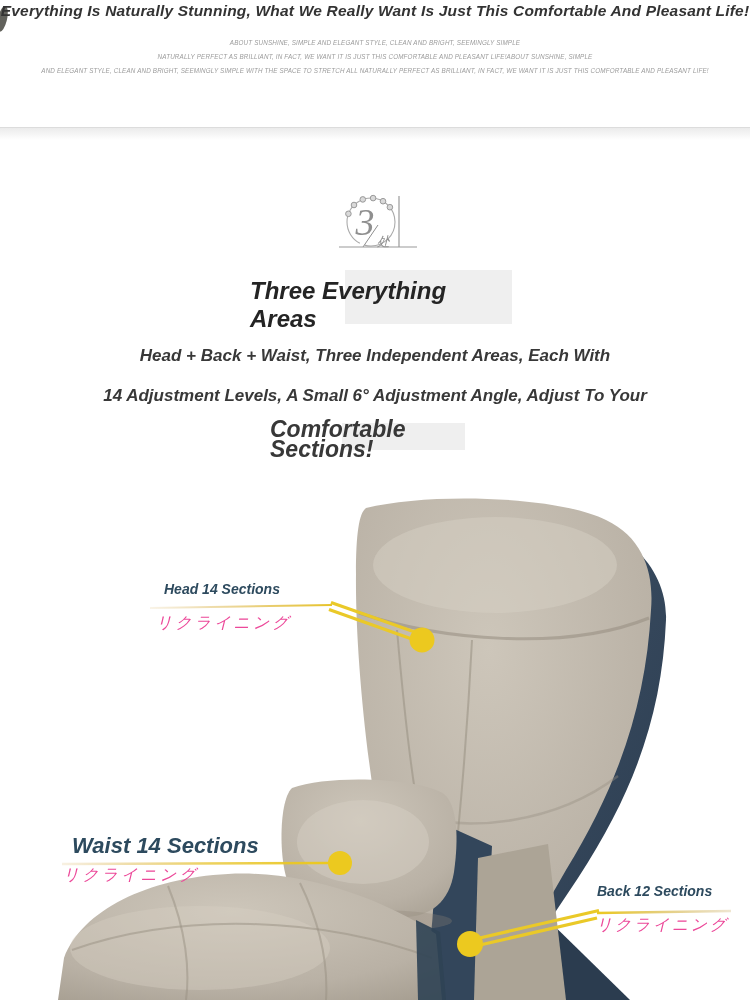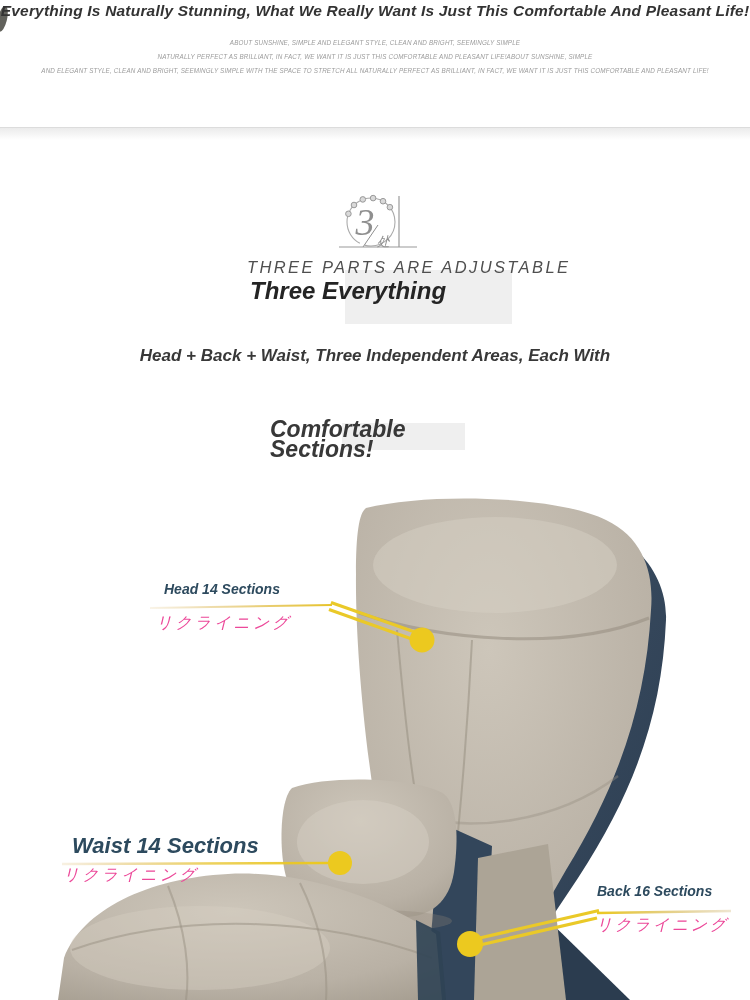--- a/index.html
+++ b/index.html
@@ -93,25 +93,26 @@
       <circle cx="64.9" cy="19.2" r="2.8" fill="#d9d9d9" stroke="#9a9a9a" stroke-width="1"></circle>
     </g>
     <text x="40" y="47" text-anchor="middle" font-family="Liberation Serif, serif" font-size="38" fill="#8f8f8f">3</text>
     <line x1="38" y1="59" x2="53" y2="37" stroke="#8f8f8f" stroke-width="1"></line>
     <text x="52" y="58" font-family="Liberation Sans, sans-serif" font-size="13" fill="#8f8f8f">处</text>
     <line x1="74" y1="8" x2="74" y2="59" stroke="#9a9a9a" stroke-width="1.2"></line>
     <line x1="14" y1="59" x2="92" y2="59" stroke="#9a9a9a" stroke-width="1.2"></line>
   </svg>
 
   <div class="deco-block deco-1"></div>
-  <div class="kicker">THREE PARTS ARE ADJUSTABLE</div>
   <div class="feat-title">
     <div>Three Everything</div>
+    <div>Areas</div>
   </div>
   <div class="body-line body-1">Head + Back + Waist, Three Independent Areas, Each With</div>
+  <div class="body-line body-2">14 Adjustment Levels, A Small 6° Adjustment Angle, Adjust To Your</div>
   <div class="deco-block deco-2"></div>
   <div class="body-3">
     <div>Comfortable</div>
     <div>Sections!</div>
   </div>
 
   <svg class="chair-svg" width="750" height="520" viewBox="0 0 750 520">
     <defs>
       <radialGradient id="beigeGrad" cx="45%" cy="30%" r="85%">
         <stop offset="0%" stop-color="#cdc6ba"></stop>
@@ -188,16 +189,16 @@
       <line x1="469" y1="467.5" x2="597" y2="438" stroke="#eac928" stroke-width="3.2"></line>
       <circle cx="470" cy="464" r="13" fill="#ecc91f"></circle>
       <line x1="597" y1="433" x2="731" y2="431" stroke="url(#gradBack)" stroke-width="2.6"></line>
     </g>
   </svg>
 
   <div class="co-label lbl-head">Head 14 Sections</div>
   <div class="co-sub  sub-head">リクライニング</div>
   <div class="co-label lbl-waist">Waist 14 Sections</div>
   <div class="co-sub  sub-waist">リクライニング</div>
-  <div class="co-label lbl-back">Back 16 Sections</div>
+  <div class="co-label lbl-back">Back 12 Sections</div>
   <div class="co-sub  sub-back">リクライニング</div>
 
 </div>
 
 </body></html>

